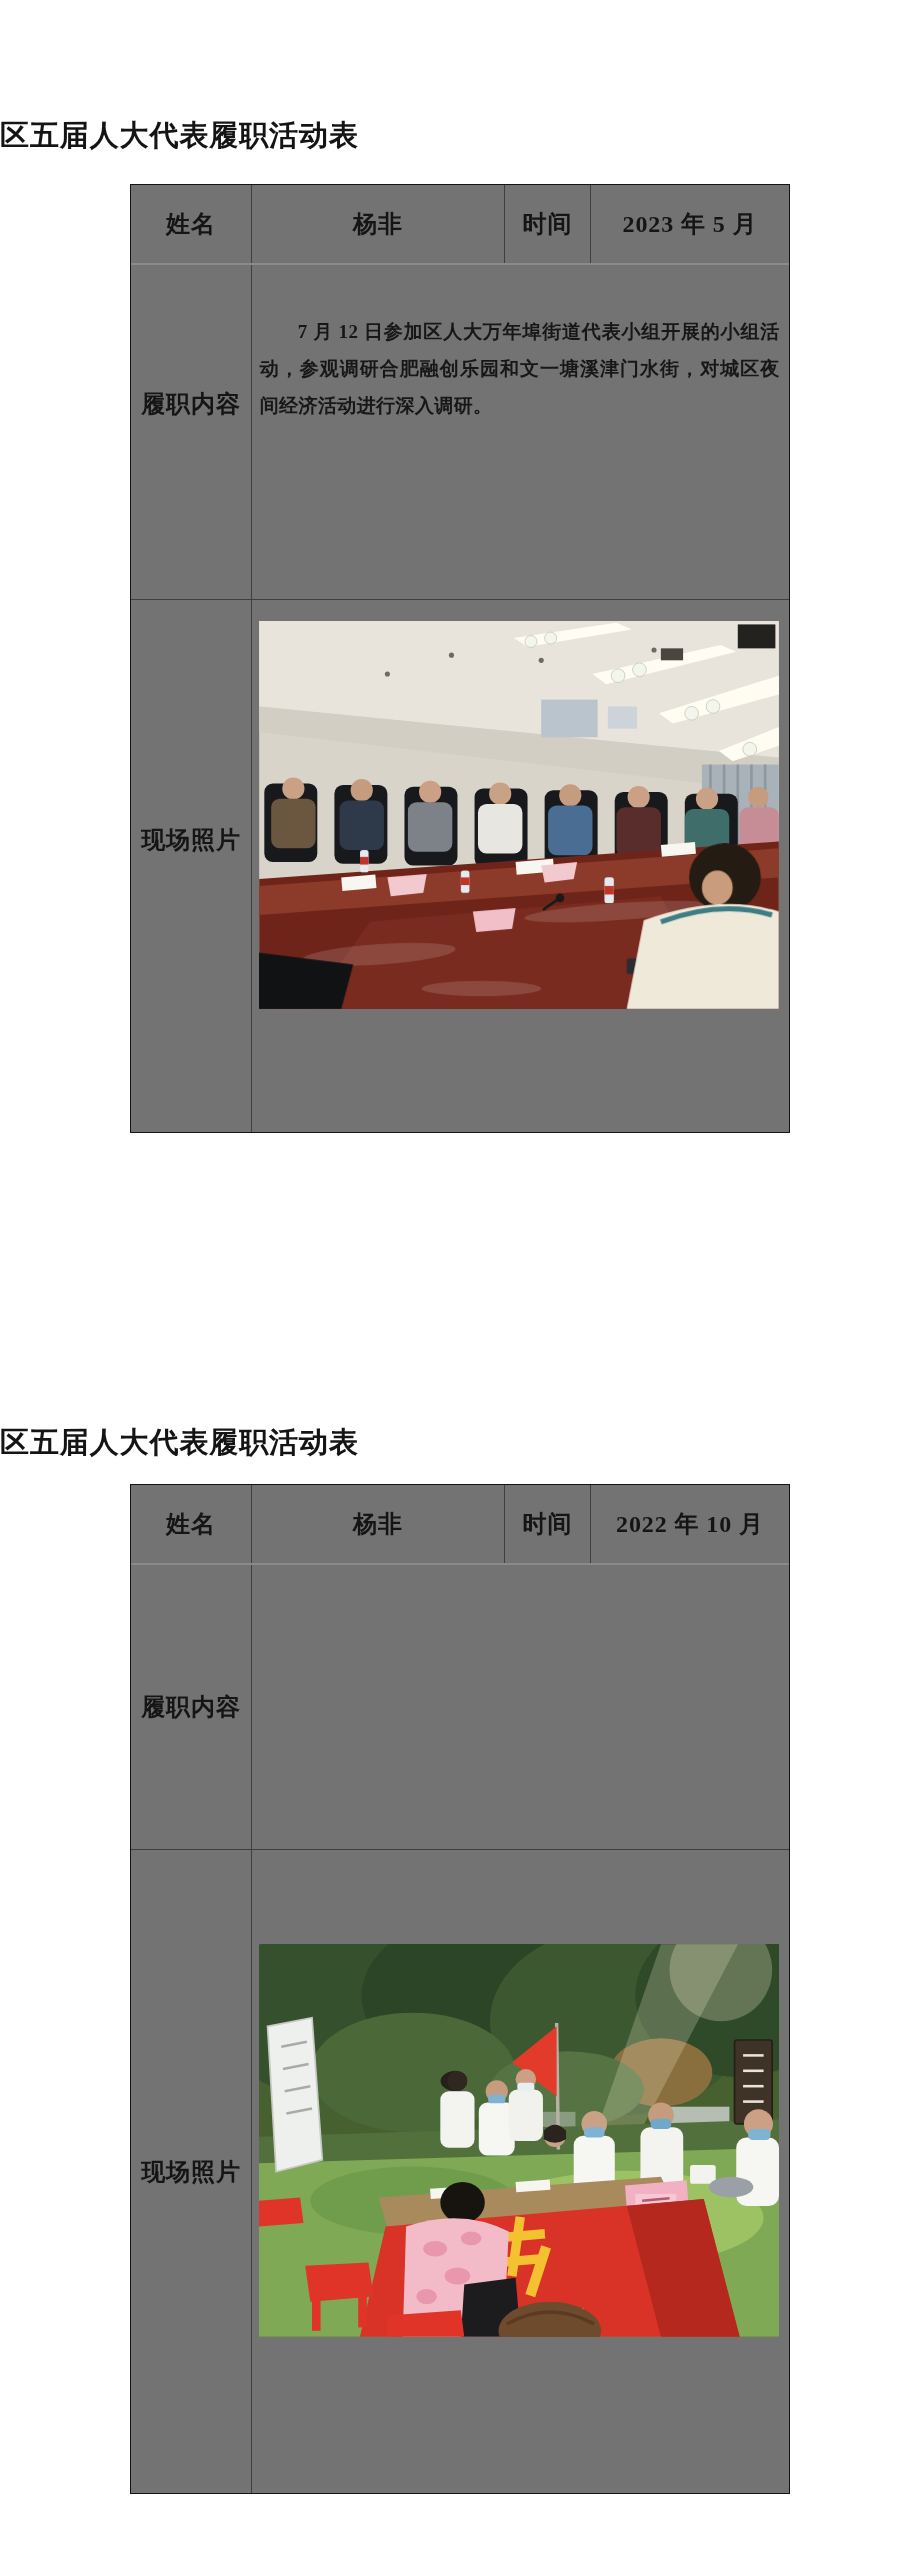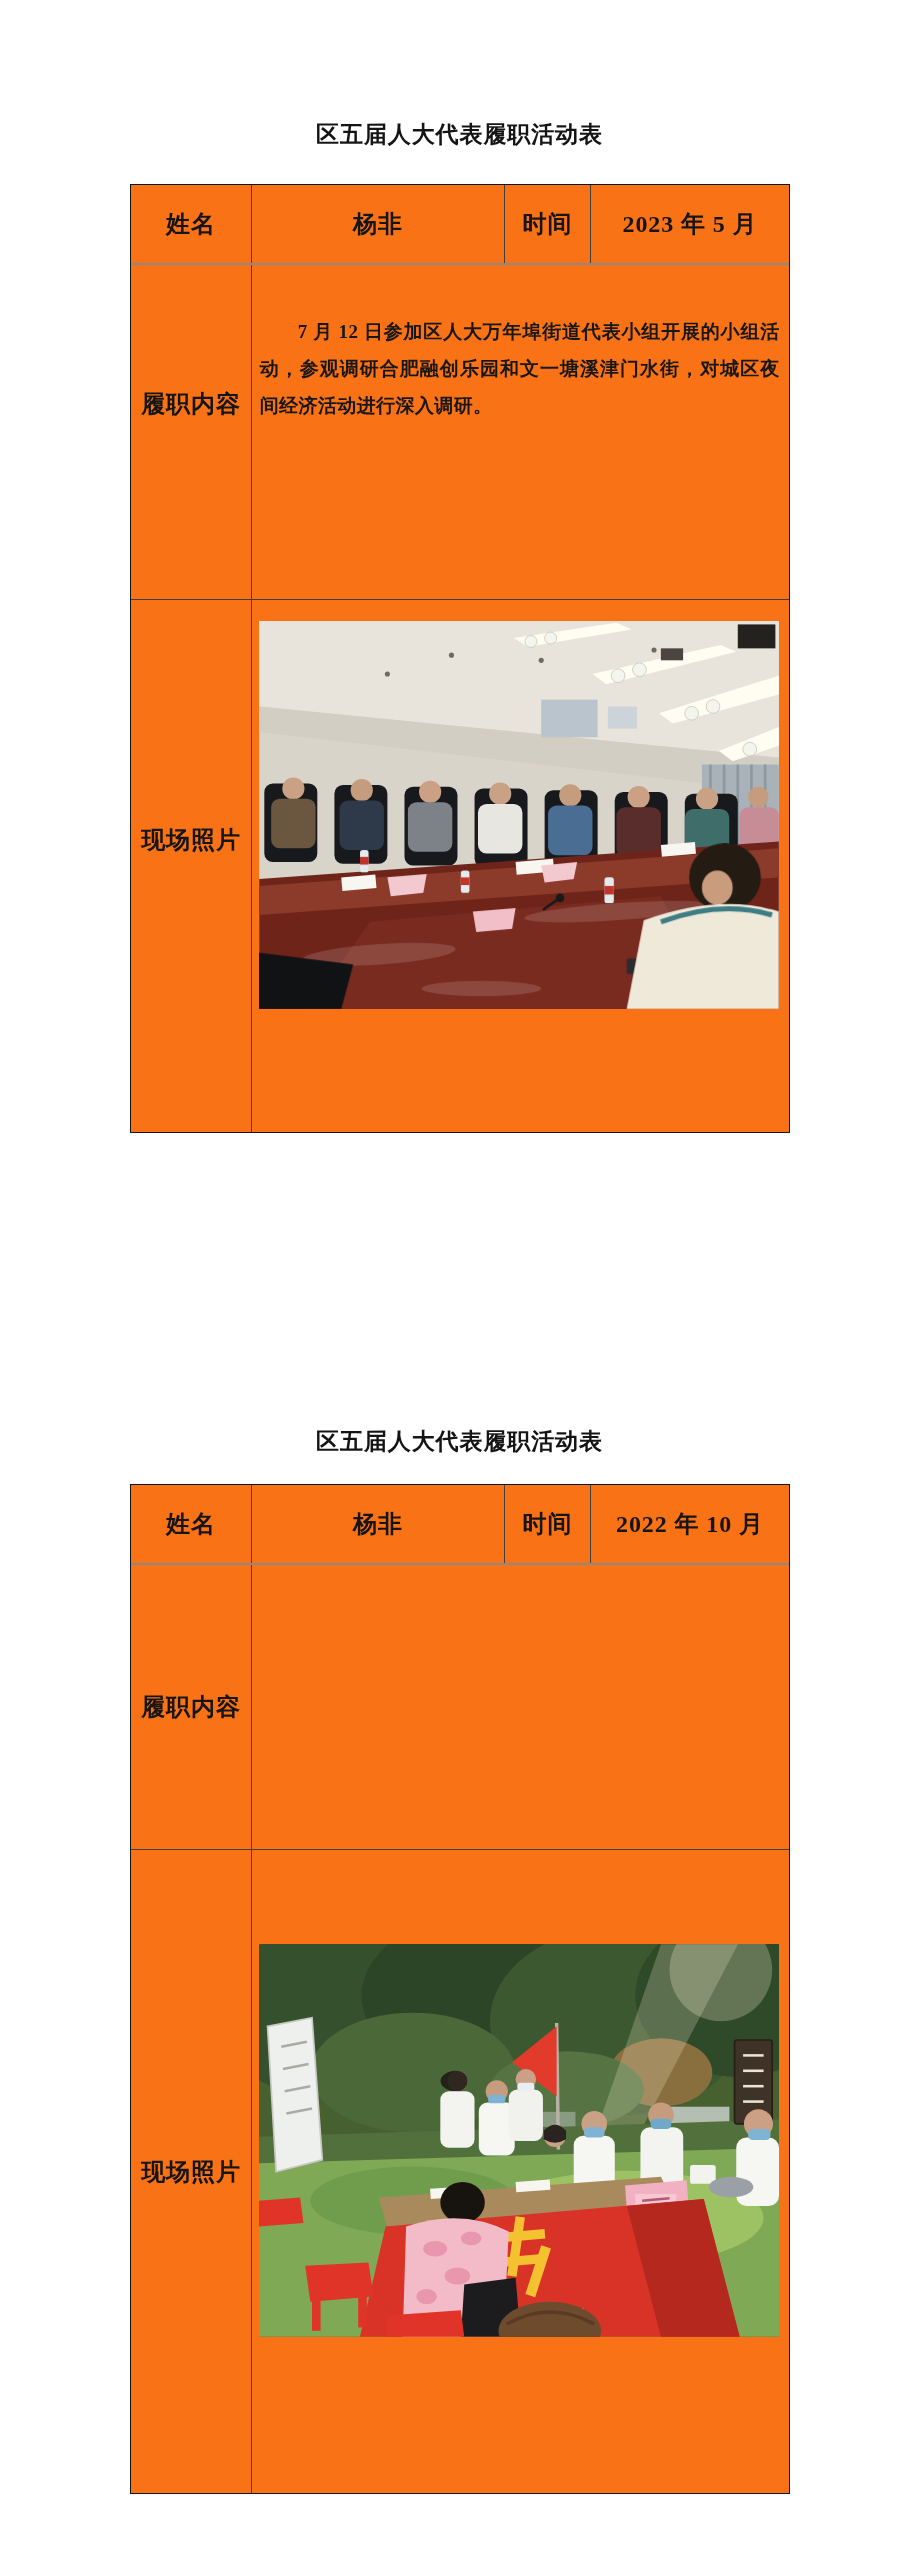--- a/index.html
+++ b/index.html
@@ -2,28 +2,28 @@
 <html style="font-size:13.7px"><head>
 <meta charset="utf-8">
 <style>
   html,body{margin:0;padding:0;}
   body{
     width:919px;height:2576px;background:#ffffff;position:relative;
     font-family:"Liberation Serif","DejaVu Serif",serif;color:#111;
     overflow:hidden;
   }
   .page-title{
-    position:absolute;left:0;width:919px;text-align:center;
-    font-size:23px;line-height:38px;font-weight:bold;letter-spacing:0.9px;color:#141414;
+    position:absolute;left:0;width:919px;text-align:left;
+    font-size:29px;line-height:38px;font-weight:bold;letter-spacing:0.9px;color:#141414;
   }
   .t1{top:116px;}
   .t2{top:1423px;}
   .act-table{
     position:absolute;left:130px;width:660px;
-    border:1.7px solid #141414;box-sizing:border-box;background:#f97316;
+    border:1.7px solid #141414;box-sizing:border-box;background:#737373;
     display:flex;flex-direction:column;
   }
   .tbl1{top:184px;height:949px;}
   .tbl2{top:1484px;height:1010px;}
   .row{display:grid;box-sizing:border-box;}
   .row1{height:80px;border-bottom:2.6px solid #8a8a8a;grid-template-columns:121px 253px 86px 1fr;}
   .row2{border-bottom:1.7px solid #3f3f3f;grid-template-columns:121px 1fr;}
   .tbl1 .row2{height:335px;}
   .tbl2 .row2{height:285px;}
   .row3{flex:1;grid-template-columns:121px 1fr;}

